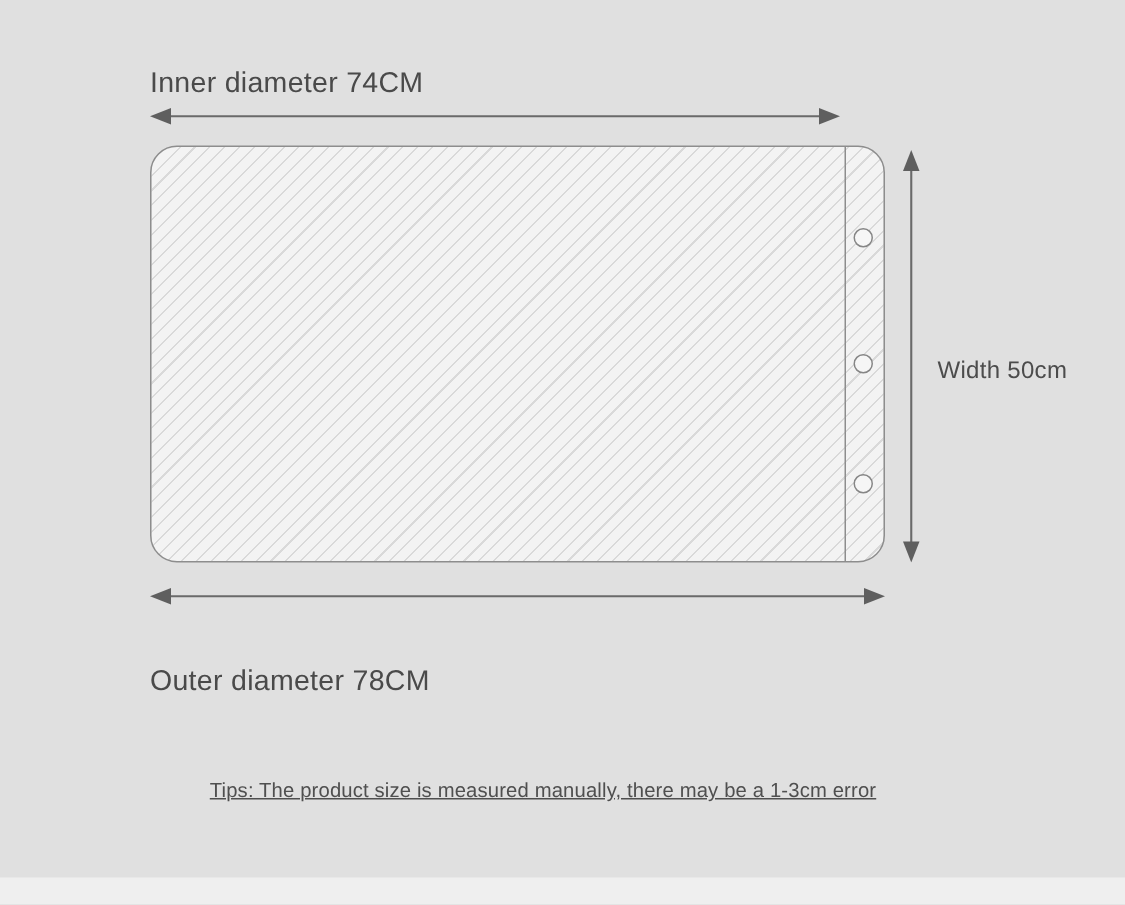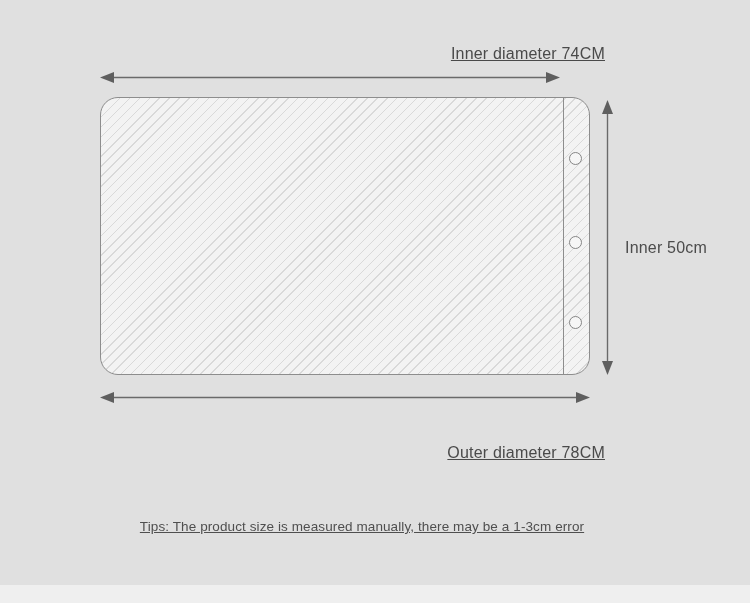--- a/index.html
+++ b/index.html
@@ -15,24 +15,23 @@
     position: relative;
   }
   .canvas {
     position: absolute;
     left: 0; top: 0;
     width: 750px; height: 603px;
   }
   .dim-label {
     position: absolute;
     color: #4a4a4a;
-    font-size: 16px;
+    font-size: 19px;
     letter-spacing: 0.2px;
-    text-align: right;
-    text-decoration: underline;
+    text-align: left;
   }
   .inner-label {
     left: 100px;
     top: 45px;
     width: 505px;
   }
   .outer-label {
     left: 100px;
     top: 444px;
     width: 505px;
@@ -128,21 +127,21 @@
     <div class="hole hole-2"></div>
     <div class="hole hole-3"></div>
   </div>
 
   <svg class="arrow-svg right-arrow" width="13" height="275" viewBox="0 0 13 275">
     <line x1="6.5" y1="13" x2="6.5" y2="262" stroke="#6a6a6a" stroke-width="1.4"></line>
     <polygon points="6.5,0 1,14 12,14" fill="#5f5f5f"></polygon>
     <polygon points="6.5,275 1,261 12,261" fill="#5f5f5f"></polygon>
   </svg>
 
-  <div class="width-label">Inner 50cm</div>
+  <div class="width-label">Width 50cm</div>
 
   <svg class="arrow-svg bottom-arrow" width="490" height="13" viewBox="0 0 490 13">
     <line x1="13" y1="6.5" x2="477" y2="6.5" stroke="#6a6a6a" stroke-width="1.4"></line>
     <polygon points="0,6.5 14,1 14,12" fill="#5f5f5f"></polygon>
     <polygon points="490,6.5 476,1 476,12" fill="#5f5f5f"></polygon>
   </svg>
 
   <div class="dim-label outer-label">Outer diameter 78CM</div>
 
   <div class="tips-label">Tips: The product size is measured manually, there may be a 1-3cm error</div>

